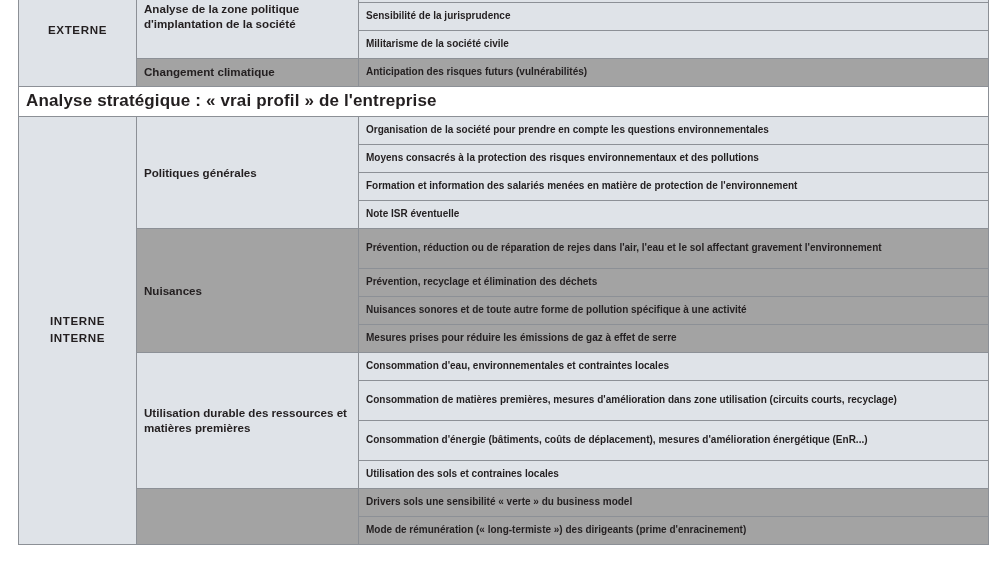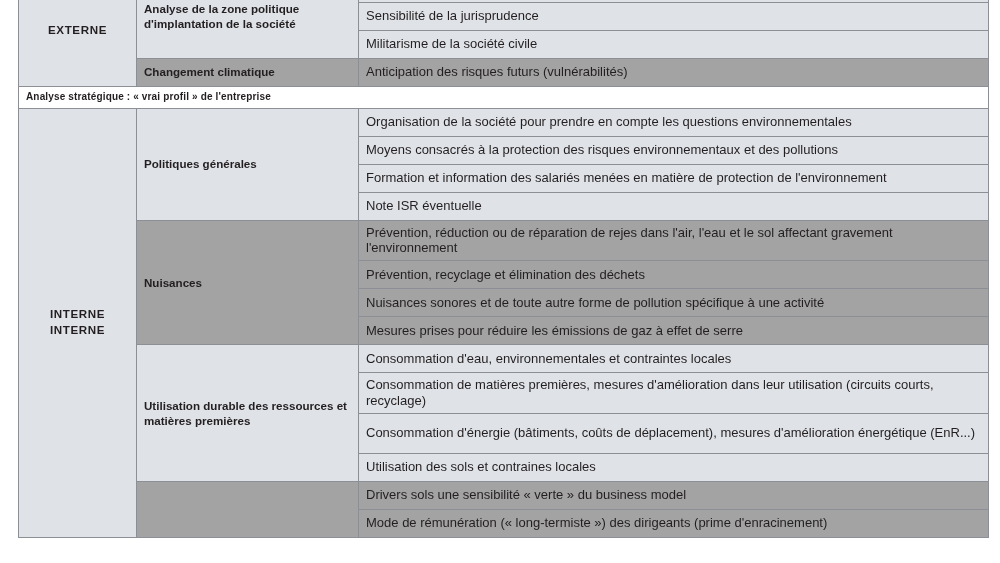--- a/index.html
+++ b/index.html
@@ -69,35 +69,36 @@
     vertical-align: middle;
     font-weight: bold;
     font-size: 11.6px;
     line-height: 1.3;
     padding-left: 9px;
   }
 
   .item-cell {
     vertical-align: middle;
     padding-left: 9px;
-    font-size: 13px;
+    font-size: 10px;
+    font-weight: bold;
   }
 
   
   .shade td, td.shade { background: #dfe3e8; }
   .plain td, td.plain { background: #ffffff; }
 
   tr.shade > td { background: #dfe3e8; }
   tr.plain > td { background: #a3a3a3; }
 
   
   td.band {
     background: #b7bbc0;
     font-weight: bold;
-    font-size: 10px;
+    font-size: 17px;
     letter-spacing: 0.15px;
     padding: 5px 7px 6px 10px;
     border-top: 1.5px solid #6f7479;
     border-bottom: 1.5px solid #6f7479;
     color: #231f20;
   }
   .two-line { line-height: 1.3; }
 
   
   tr.r-std > td { height: 18px; }
@@ -164,21 +165,21 @@
         </tr>
         <tr class="r-std plain">
           <td class="item-cell">Mesures prises pour réduire les émissions de gaz à effet de serre</td>
         </tr>
 
         <tr class="r-std shade">
           <td class="theme-cell two-line" rowspan="4">Utilisation durable des ressources et matières premières</td>
           <td class="item-cell">Consommation d'eau, environnementales et contraintes locales</td>
         </tr>
         <tr class="r-two shade">
-          <td class="item-cell">Consommation de matières premières, mesures d'amélioration dans leur utilisation (circuits courts, recyclage)</td>
+          <td class="item-cell">Consommation de matières premières, mesures d'amélioration dans zone utilisation (circuits courts, recyclage)</td>
         </tr>
         <tr class="r-two shade">
           <td class="item-cell">Consommation d'énergie (bâtiments, coûts de déplacement), mesures d'amélioration énergétique (EnR...)</td>
         </tr>
         <tr class="r-std shade">
           <td class="item-cell">Utilisation des sols et contraines locales</td>
         </tr>
 
         <tr class="r-std plain">
           <td class="theme-cell" rowspan="2"></td>

